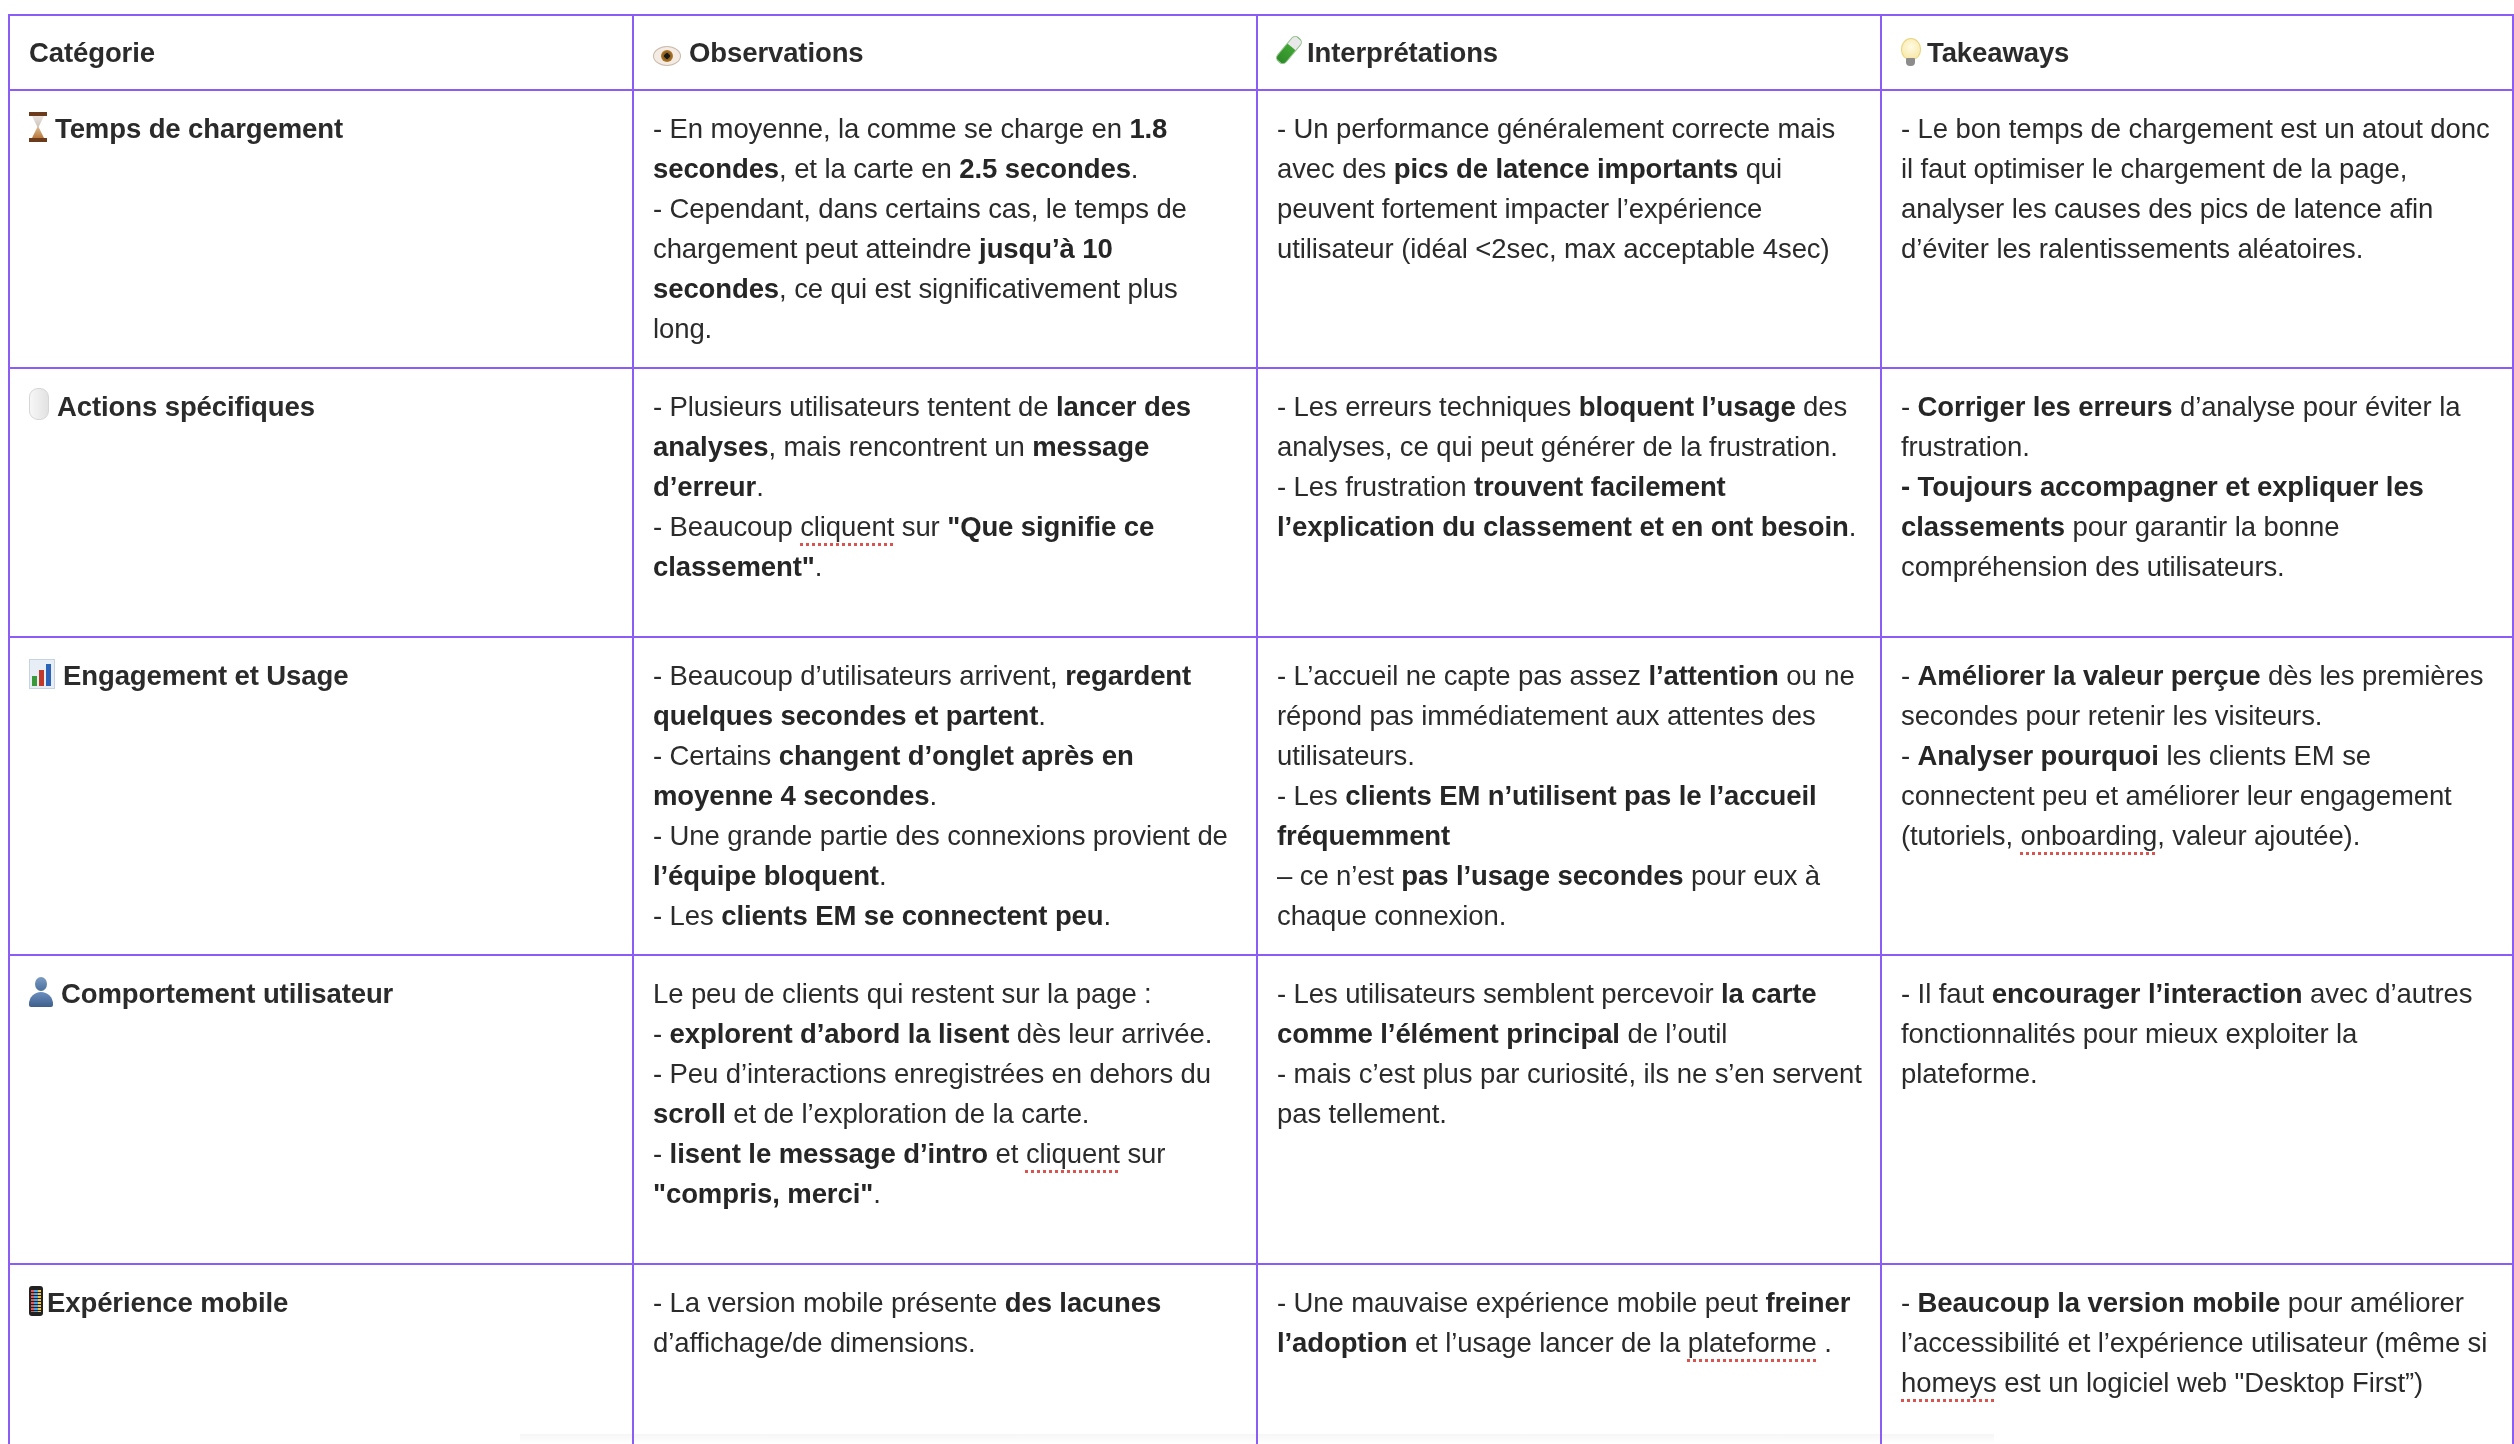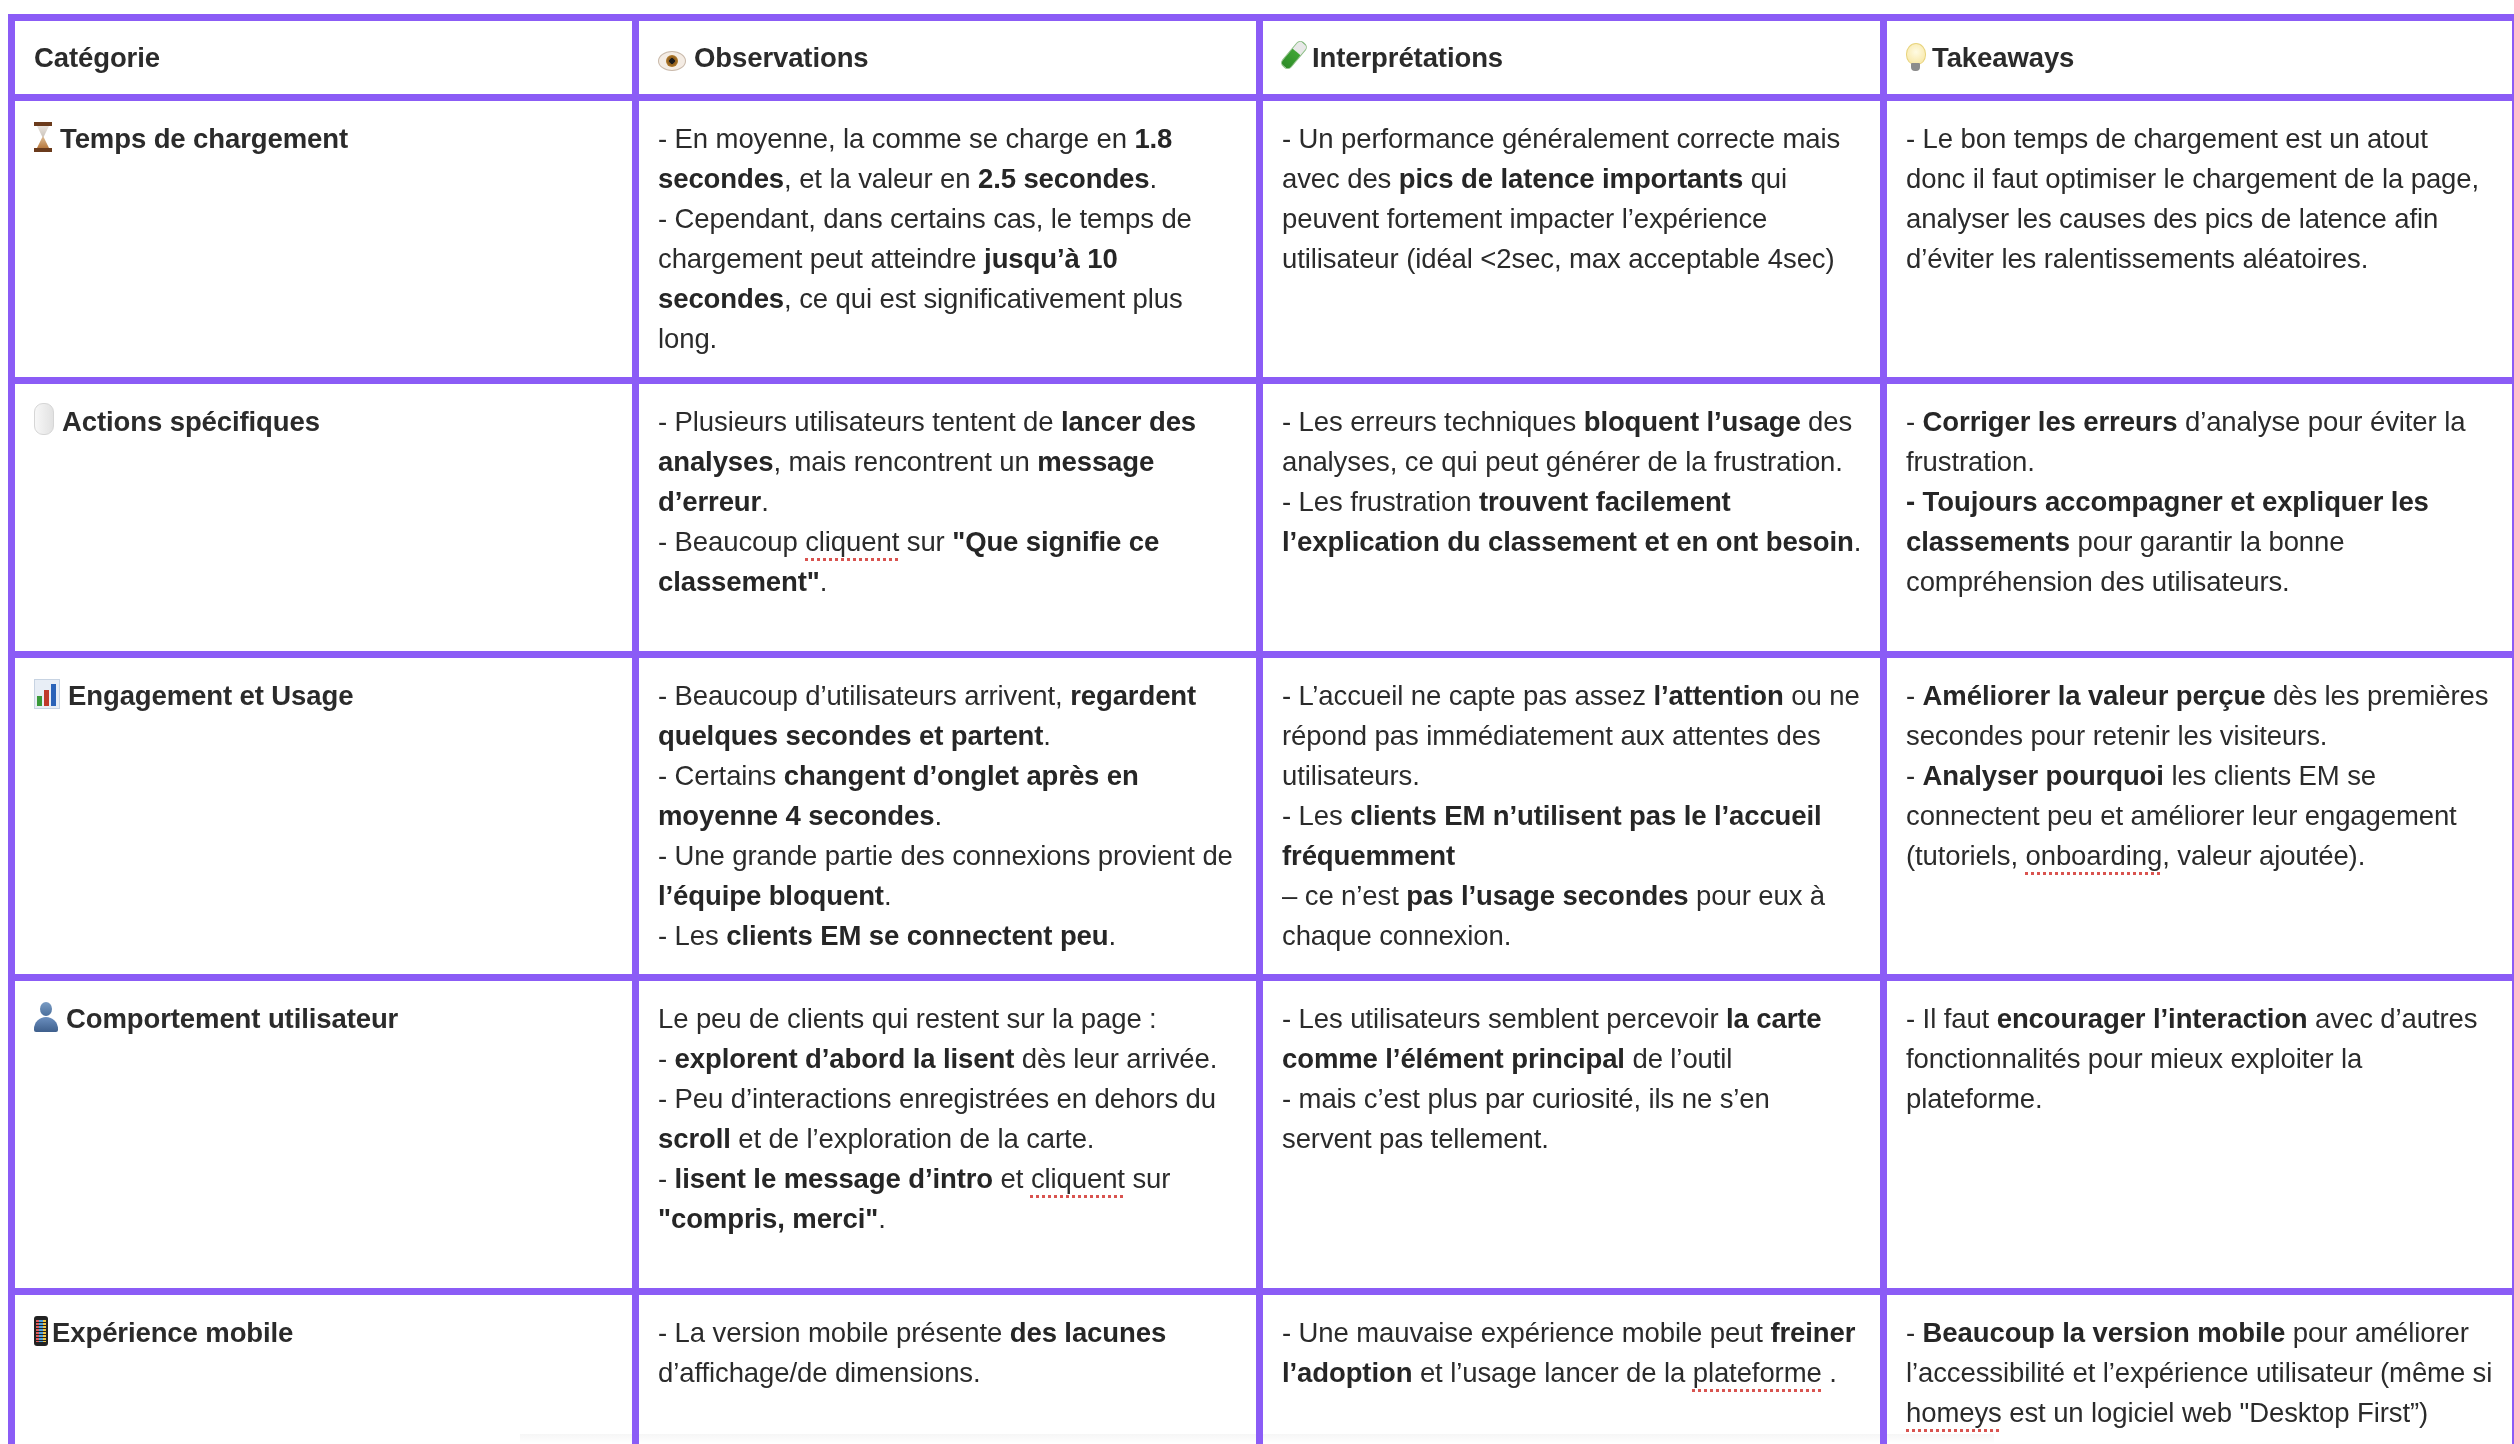--- a/index.html
+++ b/index.html
@@ -29,21 +29,21 @@
       left: 8px;
       top: 14px;
       width: 2504px;
       border-collapse: collapse;
       table-layout: fixed;
     }
     table.matrix col.c { width: 624px; }
     table.matrix col.c-last { width: 632px; }
     table.matrix th,
     table.matrix td {
-      border: 7px solid #8b5cf6;
+      border: 2px solid #8b5cf6;
       vertical-align: top;
       text-align: left;
       padding: 18px 18px 18px 19px;
       font-size: 27.5px;
       line-height: 40px;
       letter-spacing: -0.1px;
     }
     table.matrix th {
       font-weight: bold;
       height: 32px;
@@ -216,21 +216,21 @@
         <span class="ic ic-bulb"></span><span>Takeaways</span>
       </th>
     </tr>
   </thead>
   <tbody>
     <tr class="r1">
       <td class="cat">
         <span class="ic ic-hourglass"></span><span>Temps de chargement</span>
       </td>
       <td>
-          <span class="line"><span>- En moyenne, la comme se charge en </span><b>1.8 secondes</b><span>, et la valeur en </span><b>2.5 secondes</b><span>.</span></span>
+          <span class="line"><span>- En moyenne, la comme se charge en </span><b>1.8 secondes</b><span>, et la carte en </span><b>2.5 secondes</b><span>.</span></span>
           <span class="line"><span>- Cependant, dans certains cas, le temps de chargement peut atteindre </span><b>jusqu’à 10 secondes</b><span>, ce qui est significativement plus long.</span></span>
         </td>
       <td>
           <span class="line"><span>- Un performance généralement correcte mais avec des </span><b>pics de latence importants</b><span> qui peuvent fortement impacter l’expérience utilisateur (idéal &lt;2sec, max acceptable 4sec)</span></span>
         </td>
       <td>
           <span class="line"><span>- Le bon temps de chargement est un atout donc il faut optimiser le chargement de la page, analyser les causes des pics de latence afin d’éviter les ralentissements aléatoires.</span></span>
         </td>
     </tr>
     <tr class="r2">

